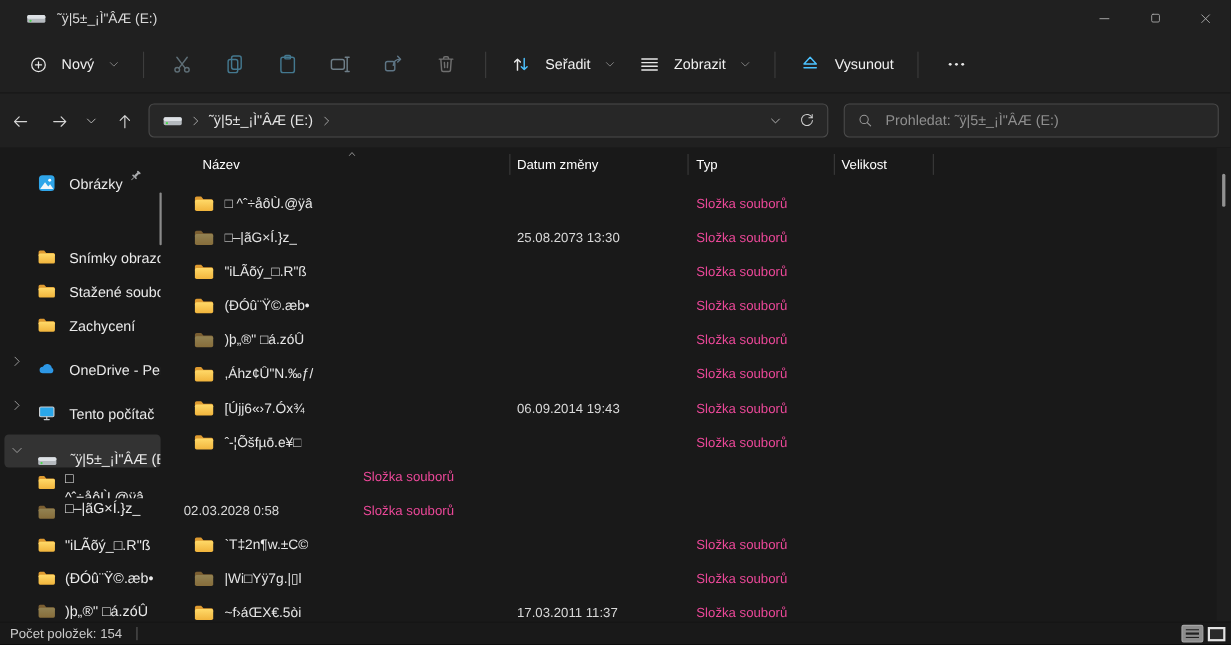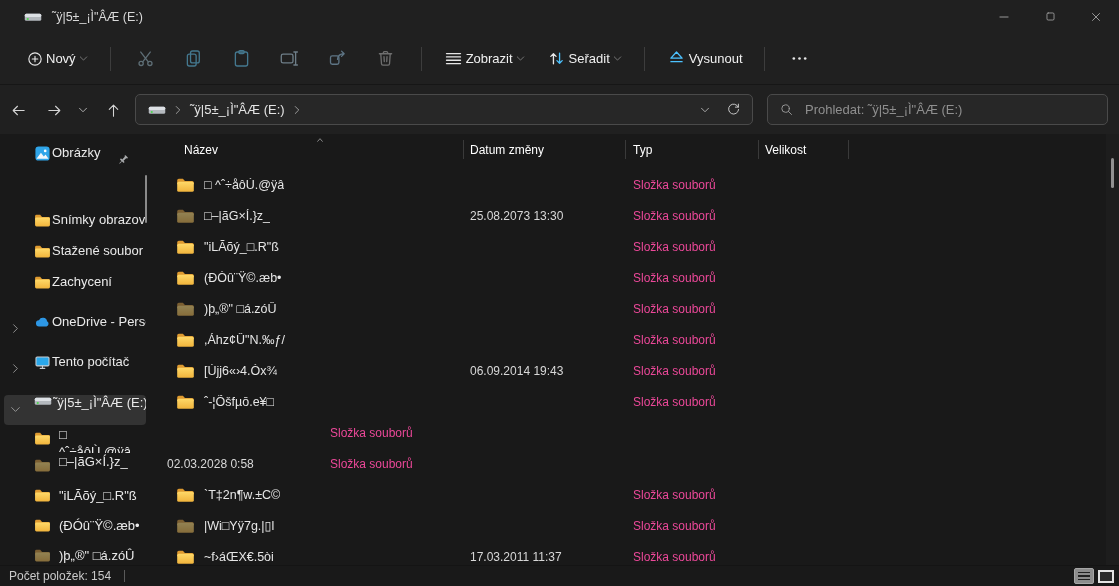--- a/index.html
+++ b/index.html
@@ -14,21 +14,21 @@
 
   
   .titlebar{position:absolute;top:0;left:0;right:0;height:33px;display:flex;align-items:center;}
   .title-left{display:flex;align-items:center;gap:10px;padding-left:24px;font-size:12.5px;color:#d9d9d9;}
   .win-controls{margin-left:auto;display:flex;}
   .win-btn{width:46px;height:33px;display:flex;align-items:center;justify-content:center;color:#a8a8a8;}
 
   
   .cmdbar{position:absolute;top:33px;left:0;right:0;height:52px;display:flex;align-items:center;
     padding-left:16px;border-bottom:1px solid #161616;box-sizing:border-box;}
-  .cmd-btn{display:flex;align-items:center;gap:2px;padding:7px 10px;border-radius:5px;font-size:13px;color:#f0f0f0;}
+  .cmd-btn{display:flex;align-items:center;gap:12px;padding:7px 10px;border-radius:5px;font-size:13px;color:#f0f0f0;}
   .chev-sm{width:11px;height:11px;color:#9a9a9a;}
   .vdiv{width:1px;height:24px;background:#3d3d3d;margin:0 11px;}
   .icon-btn{width:40px;height:36px;display:flex;align-items:center;justify-content:center;border-radius:5px;margin:0 4px;}
   .ic24{width:21px;height:21px;}
   .c-cut{color:#5e6e76;} .c-copy{color:#44788f;} .c-paste{color:#44788f;}
   .c-rename{color:#6e7e88;} .c-share{color:#5e7585;} .c-trash{color:#6f6f6f;}
   .c-dots{color:#e6e6e6;}
 
   
   .navbar{position:absolute;top:86px;left:0;right:0;height:48px;}
@@ -45,21 +45,21 @@
     border:1px solid #4a4a4a;border-radius:5px;display:flex;align-items:center;padding:0 10px 0 11px;box-sizing:border-box;}
   .searchbar input{flex:1;background:transparent;border:none;outline:none;color:#e4e4e4;
     font-size:13px;font-family:"Liberation Sans",sans-serif;margin-left:9px;}
   .searchbar input::placeholder{color:#8f8f8f;}
 
   
   .body{position:absolute;top:134px;left:0;right:0;bottom:21px;display:flex;background:#191919;overflow:hidden;}
 
   
   .sidebar{width:160px;position:relative;padding-top:11px;box-sizing:border-box;overflow:hidden;flex:none;}
-  .side-item{height:30px;display:flex;align-items:flex-start;gap:1px;border-radius:4px;
+  .side-item{height:30px;display:flex;align-items:flex-end;gap:12px;border-radius:4px;
     margin:0 14px 1px 4px;padding-left:30px;position:relative;font-size:13px;color:#eaeaea;white-space:nowrap;overflow:hidden;}
   .side-item .expander{position:absolute;left:5px;top:8px;width:13px;height:13px;color:#a9a9a9;}
   .side-item.selected{background:#333333;}
   .ic17{width:17px;height:17px;flex:none;}
   .ic-drive16{width:18px;height:12px;flex:none;}
   .pin{position:absolute;right:16px;top:8px;width:14px;height:14px;}
   .spacer36{height:36px;} .spacer9{height:9px;} .spacer10{height:10px;}
   .side-child{display:flex;align-items:flex-start;gap:8px;margin:0 10px 0 4px;padding-left:30px;}
   .side-child .ic17{margin-top:4px;}
   .child-text{font-size:13px;line-height:17px;color:#eaeaea;overflow:hidden;white-space:nowrap;}
@@ -281,33 +281,33 @@
           <use href="#i-share"></use>
         </svg>
       </div>
     <div class="icon-btn">
         <svg class="ic ic24 c-trash">
           <use href="#i-trash"></use>
         </svg>
       </div>
     <div class="vdiv"></div>
     <div class="cmd-btn">
+      <svg class="ic ic24">
+          <use href="#i-sort"></use>
+        </svg>
+      <span>Seřadit</span>
+      <svg class="ic chev-sm">
+          <use href="#i-chev-down"></use>
+        </svg>
+    </div>
+    <div class="cmd-btn">
       <svg class="ic ic24" style="color:#e6e6e6">
           <use href="#i-lines"></use>
         </svg>
       <span>Zobrazit</span>
-      <svg class="ic chev-sm">
-          <use href="#i-chev-down"></use>
-        </svg>
-    </div>
-    <div class="cmd-btn">
-      <svg class="ic ic24">
-          <use href="#i-sort"></use>
-        </svg>
-      <span>Seřadit</span>
       <svg class="ic chev-sm">
           <use href="#i-chev-down"></use>
         </svg>
     </div>
     <div class="vdiv"></div>
     <div class="cmd-btn">
       <svg class="ic ic24">
           <use href="#i-eject"></use>
         </svg>
       <span>Vysunout</span>
@@ -561,21 +561,21 @@
             </div>
           <div class="c-date"></div>
           <div class="c-type">Složka souborů</div>
           <div class="c-size"></div>
         </div>
         <div class="row">
           <div class="c-name">
               <svg class="ic ic-fold fill">
                 <use href="#i-folder"></use>
               </svg>
-              <span class="fname">[Újj6«›4.Óx¾</span>
+              <span class="fname">[Újj6«›7.Óx¾</span>
             </div>
           <div class="c-date">06.09.2014 19:43</div>
           <div class="c-type">Složka souborů</div>
           <div class="c-size"></div>
         </div>
         <div class="row">
           <div class="c-name">
               <svg class="ic ic-fold fill">
                 <use href="#i-folder"></use>
               </svg>

